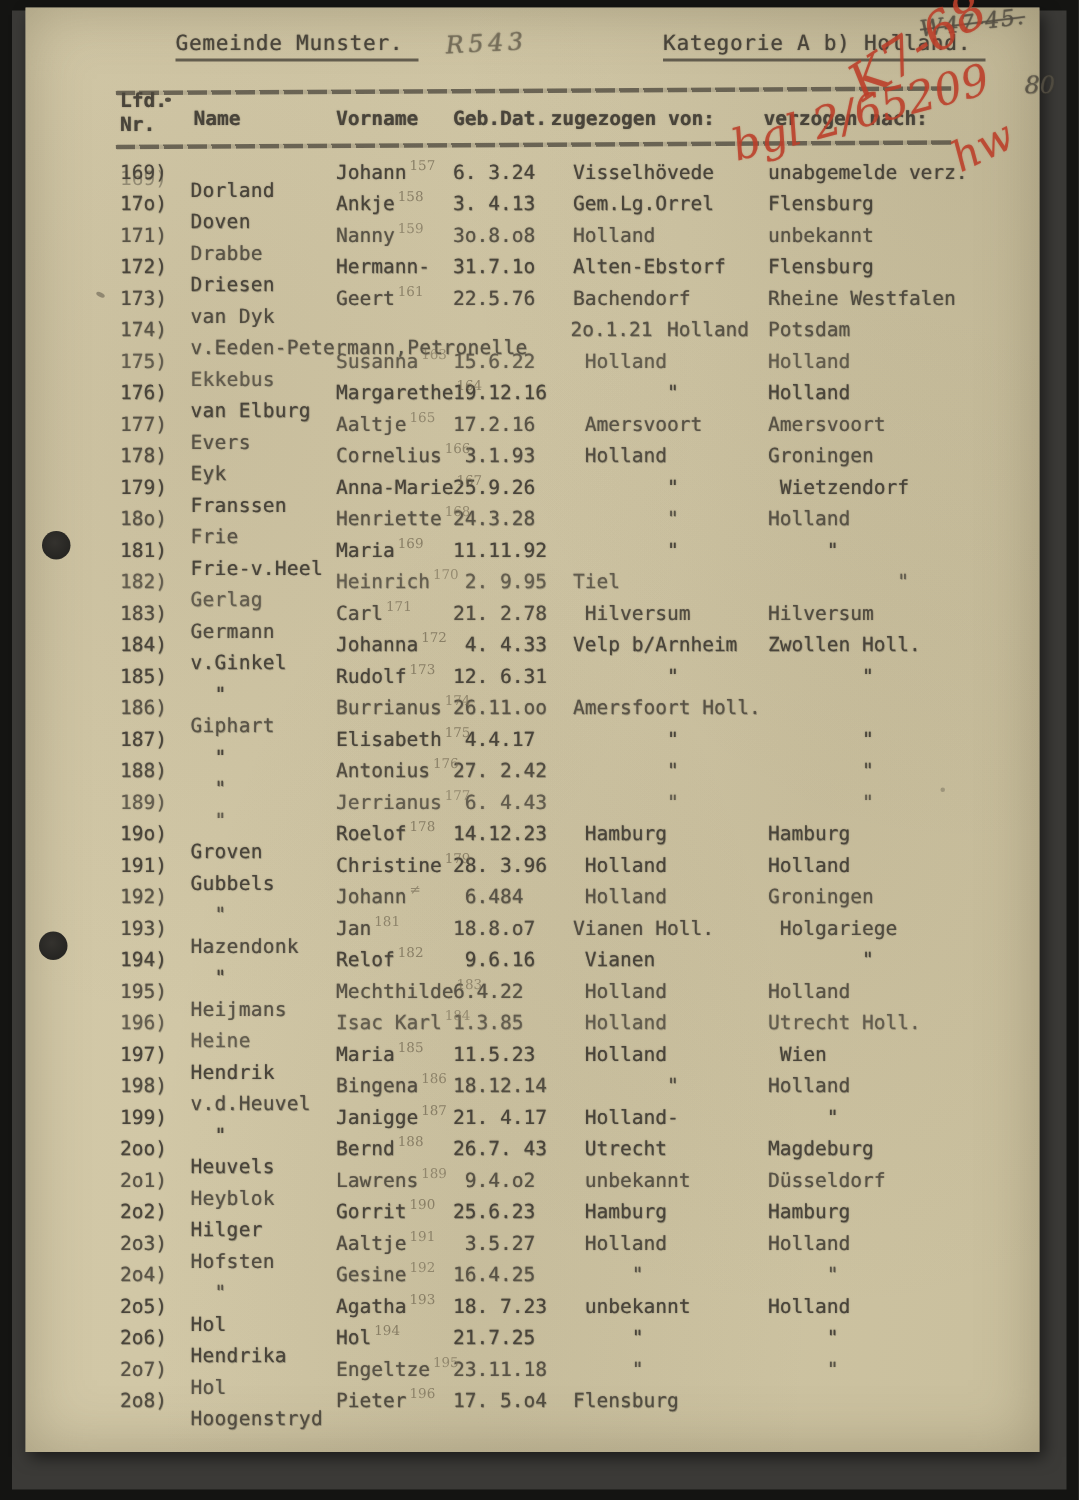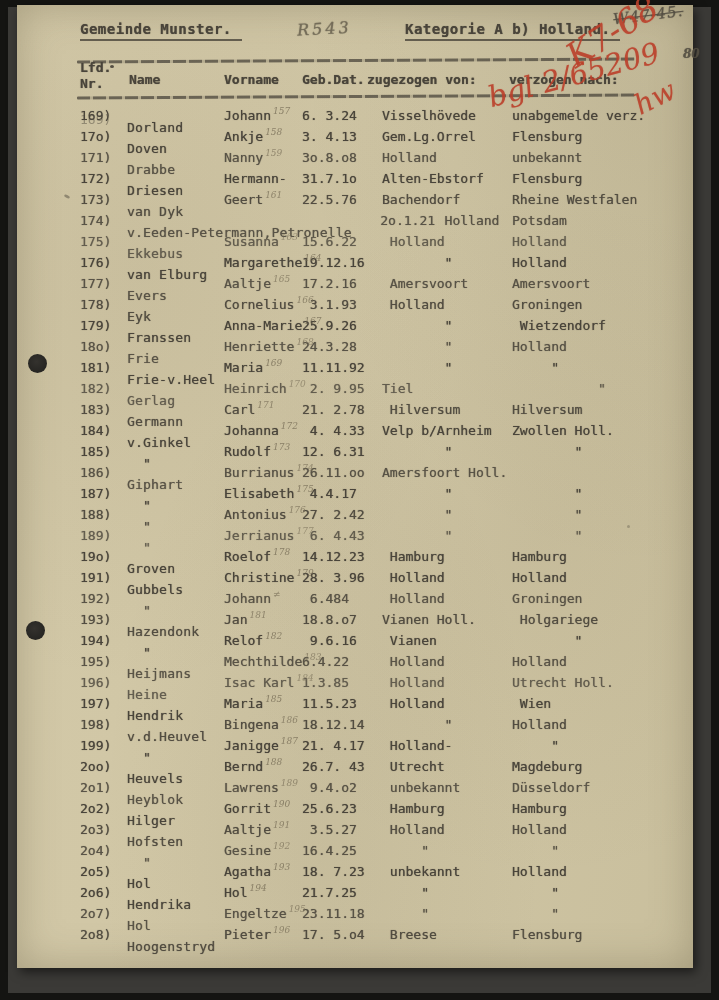--- a/index.html
+++ b/index.html
@@ -20,22 +20,22 @@
       radial-gradient(ellipse at 78% 55%, rgba(120,105,75,.08), transparent 46%),
       radial-gradient(ellipse at 45% 88%, rgba(95,85,58,.08), transparent 42%),
       radial-gradient(ellipse at 92% 10%, rgba(95,85,58,.10), transparent 38%),
       linear-gradient(100deg,#d3c9a8 0%, #cfc5a4 55%, #c9bf9d 100%);
     box-shadow: inset 0 0 40px rgba(92,82,56,.35), 3px 4px 10px rgba(0,0,0,.55);
     color:#49443a;
   }
   .ink{ text-shadow:0 0 1px rgba(73,68,58,.6), .4px .4px 0 rgba(73,68,58,.35); }
   .abs{position:absolute;white-space:pre;}
   .title{
-    font-weight:bold;font-size:14px;letter-spacing:.5px;
-    border-bottom:2px solid rgba(73,68,58,.8);padding:0 10px 2px 0;
+    font-weight:normal;font-size:14px;letter-spacing:.5px;
+    border-bottom:2px solid rgba(73,68,58,.8);padding:0 10px 2px 0;margin-left:37px;
   }
   .ruleline{
     position:absolute;height:3px;
     background:repeating-linear-gradient(90deg,
       rgba(73,68,58,.75) 0 13px, rgba(73,68,58,.18) 13px 16px);
     border-radius:1px;
   }
   .colhead{font-weight:bold;font-size:13px;}
   
   #rows{position:absolute;left:63px;top:100px;right:14px;}
@@ -43,21 +43,21 @@
     display:grid;
     grid-template-columns:47px 97px 78px 80px 130px 1fr;
     height:21px;line-height:21px;font-size:13px;
   }
   .row:nth-child(3n){opacity:.88}
   .row:nth-child(7n){opacity:.8}
   .row:nth-child(5n){opacity:.93}
   .cell{white-space:pre;overflow:visible;}
   .c-name{letter-spacing:.2px;margin-top:12px;}
   .mark{
-    font-family:"DejaVu Serif",serif;font-style:italic;
+    font-family:"DejaVu Serif",serif;
     font-size:9px;color:rgba(110,100,78,.7);
     position:relative;top:-6px;left:2px;text-shadow:none;
   }
   .over .c-nr{ text-shadow:0 4px 0 rgba(73,68,58,.45), 0 0 1px rgba(73,68,58,.6); }
   
   .hand{font-family:"DejaVu Serif",serif;font-style:italic;position:absolute;white-space:pre;}
   .red{color:rgba(187,64,42,.85);text-shadow:0 0 1px rgba(187,64,42,.4);}
   .pencil{color:rgba(85,80,68,.75);}
   .pencil-light{color:rgba(118,109,88,.55);}
   .strike{text-decoration:line-through;}
@@ -79,21 +79,21 @@
 
   <div class="speck" style="left:93px;top:60px;width:4px;height:3px;"></div>
   <div class="speck" style="left:47px;top:190px;width:6px;height:3px;opacity:.5;transform:rotate(25deg);"></div>
   <div class="speck" style="left:610px;top:520px;width:3px;height:3px;opacity:.35;"></div>
 
   <div class="abs title" style="left:63px;top:16px;">Gemeinde Munster.</div>
   <div class="abs title" style="left:388px;top:16px;">Kategorie A b) Holland.</div>
 
   <div class="hand pencil-light" style="left:280px;top:14px;font-size:16px;letter-spacing:3px;transform:rotate(-3deg);">R543</div>
   <div class="hand pencil strike" style="left:596px;top:1px;font-size:15px;transform:rotate(-7deg);letter-spacing:1px;">W47-45.</div>
-  <div class="hand pencil" style="left:666px;top:42px;font-size:12px;font-weight:bold;">80</div>
+  <div class="hand pencil" style="left:666px;top:42px;font-size:16px;">80</div>
   <div class="hand red" style="left:520px;top:6px;width:150px;font-size:34px;text-align:center;transform:rotate(-33deg);z-index:5;">K7-68</div>
   <div class="hand red" style="left:468px;top:48px;width:214px;font-size:29px;transform:rotate(-15deg);z-index:5;">bgl 2/65209</div>
   <div class="hand red" style="left:617px;top:76px;font-size:28px;transform:rotate(-26deg);z-index:5;">hw</div>
 
   <div class="ruleline" style="left:60px;top:54px;width:558px;transform:rotate(-0.3deg);"></div>
   <div class="ruleline" style="left:60px;top:90px;width:558px;transform:rotate(-0.3deg);"></div>
 
   <div class="abs colhead" style="left:63px;top:55px;">Lfd.</div>
   <div class="abs colhead" style="left:63px;top:71px;">Nr.</div>
   <div class="abs colhead" style="left:112px;top:67px;">Name</div>
@@ -412,18 +412,17 @@
         <div class="cell c-vn"><span>Engeltze</span><span class="mark">195</span></div>
         <div class="cell c-geb">23.11.18</div>
         <div class="cell c-von">     "</div>
         <div class="cell c-nach">     "</div>
       </div>
       <div class="row">
         <div class="cell c-nr">2o8)</div>
         <div class="cell c-name">Hoogenstryd</div>
         <div class="cell c-vn"><span>Pieter</span><span class="mark">196</span></div>
         <div class="cell c-geb">17. 5.o4</div>
-        <div class="cell c-von"> Breese</div>
         <div class="cell c-nach">Flensburg</div>
       </div>
     </div>
 
 </div>
 
 </body></html>

